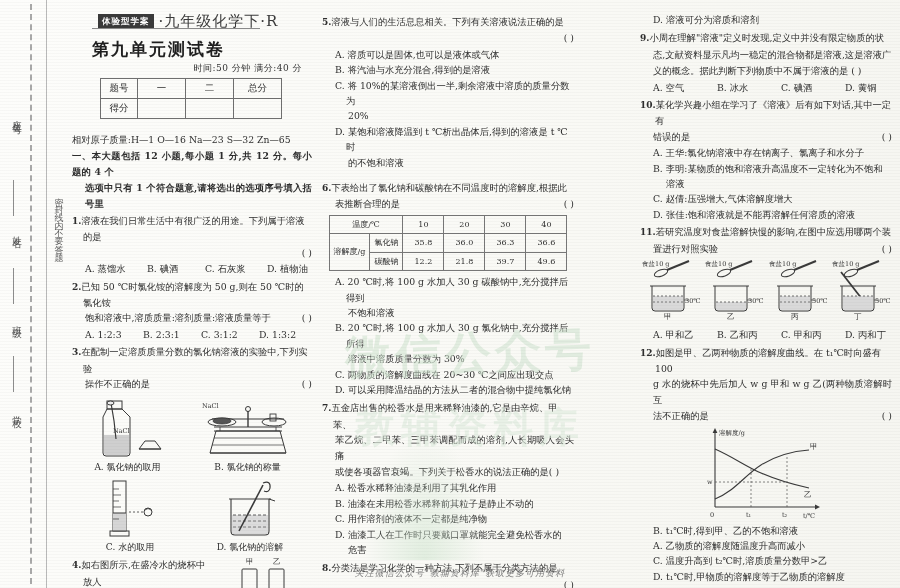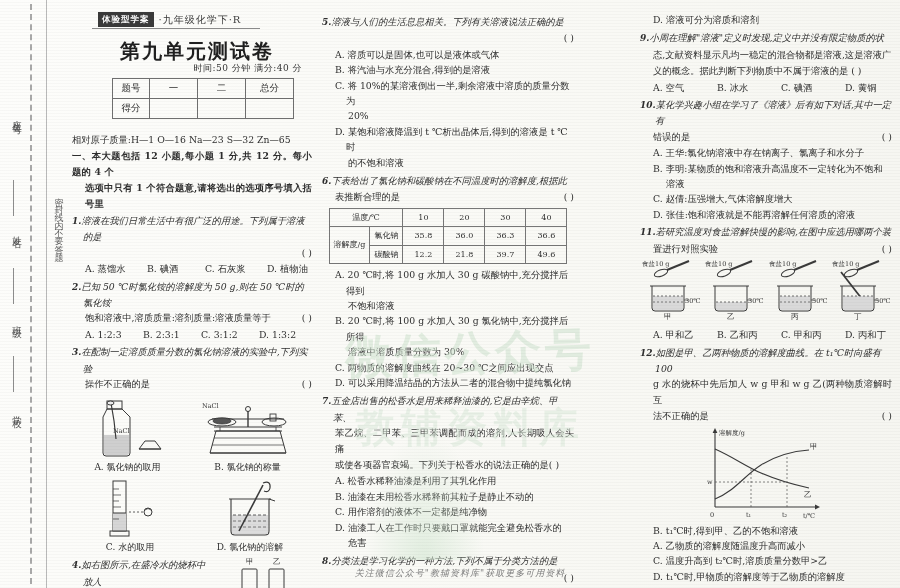--- a/index.html
+++ b/index.html
@@ -25,41 +25,41 @@
   .vtext{position:absolute;writing-mode:vertical-rl;text-orientation:upright;
       font-size:9.5px;letter-spacing:3px;color:#4a4a4a;white-space:nowrap;}
   .vline{position:absolute;left:13px;width:0;border-left:1px solid #8d8d8d;}
   .vseal{position:absolute;left:52px;writing-mode:vertical-rl;text-orientation:upright;
       font-size:9px;letter-spacing:8px;color:#5b5b5b;white-space:nowrap;}
 
   
   .banner{position:absolute;left:98px;top:12px;display:flex;align-items:center;gap:5px;}
   .banner-tag{background:#3a3a3a;color:#fff;font-size:8.5px;letter-spacing:1px;
      padding:1.5px 4px;font-weight:bold;font-family:"DejaVu Sans","Liberation Sans",sans-serif;}
-  .banner-sub{font-size:10px;letter-spacing:1px;color:#3b3b3b;}
+  .banner-sub{font-size:15px;letter-spacing:1px;color:#3b3b3b;}
   .banner-rule{position:absolute;left:92px;top:28px;width:168px;border-top:1px solid #8a8a8a;}
 
-  .paper-title{position:absolute;left:92px;top:38px;width:210px;text-align:center;
-     font-size:20px;font-weight:bold;letter-spacing:2px;color:#1f1f1f;}
+  .paper-title{position:absolute;left:92px;top:38px;width:210px;text-align:left;
+     font-size:17px;font-weight:bold;letter-spacing:2px;color:#1f1f1f;}
   .paper-meta{position:absolute;left:92px;top:62px;width:210px;text-align:right;
      font-size:9px;letter-spacing:.5px;color:#343434;}
 
-  table.score{position:absolute;left:112px;top:78px;border-collapse:collapse;}
+  table.score{position:absolute;left:100px;top:78px;border-collapse:collapse;}
   table.score td{border:1px solid #6f6f6f;width:45px;height:17px;text-align:center;
      font-size:9.5px;color:#2d2d2d;}
   table.score td.h{width:34px;}
 
   
   .col{position:absolute;top:0;width:250px;font-size:9.3px;line-height:15.4px;color:#2e2e2e;}
   #col1{left:72px;top:132px;width:240px;}
   #col2{left:322px;top:12px;width:252px;}
   #col3{left:640px;top:12px;width:252px;}
 
   .p{margin:0 0 1px 0;text-align:justify;}
-  .q{margin:2px 0 0 0;padding-left:11px;text-indent:-11px;font-style:italic;}
+  .q{margin:2px 0 0 0;padding-left:11px;text-indent:-11px;}
   .qn{font-weight:bold;font-size:9px;}
   .opts{padding-left:13px;}
   .opt{margin:0;padding-left:11px;text-indent:-11px;}
   .optrow{display:flex;padding-left:13px;gap:0;}
   .optrow span{display:inline-block;}
   .indent{padding-left:13px;}
   .sec-head{font-weight:bold;letter-spacing:.2px;}
 
   
   table.data{border-collapse:collapse;margin:3px auto 3px auto;}
@@ -273,21 +273,21 @@
     <p class="p" style="text-align:right">(    )</p>
     <div class="opts">
       <p class="opt">A. 溶质可以是固体,也可以是液体或气体</p>
       <p class="opt">B. 将汽油与水充分混合,得到的是溶液</p>
       <p class="opt">C. 将 10%的某溶液倒出一半,剩余溶液中溶质的质量分数为</p>
       <p class="opt" style="padding-left:24px">20%</p>
       <p class="opt">D. 某饱和溶液降温到 t ℃析出晶体后,得到的溶液是 t ℃时</p>
       <p class="opt" style="padding-left:24px">的不饱和溶液</p>
     </div>
 
-    <p class="q" style="margin-top:3px"><span class="qn">6.</span><span>下表给出了氯化钠和碳酸钠在不同温度时的溶解度,根据此</span></p>
+    <p class="q" style="margin-top:10px"><span class="qn">6.</span><span>下表给出了氯化钠和碳酸钠在不同温度时的溶解度,根据此</span></p>
     <p class="p indent"><span>表推断合理的是</span><span style="float:right">(    )</span></p>
 
     <table class="data">
       <tbody>
           <tr>
         <td class="lbl" colspan="2">温度/℃</td>
         <td style="width:34px">10</td>
         <td style="width:34px">20</td>
         <td style="width:34px">30</td>
         <td style="width:34px">40</td>

